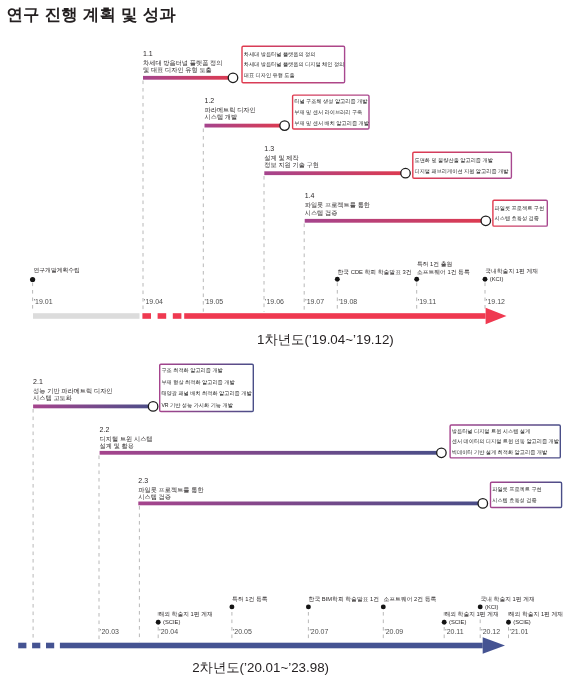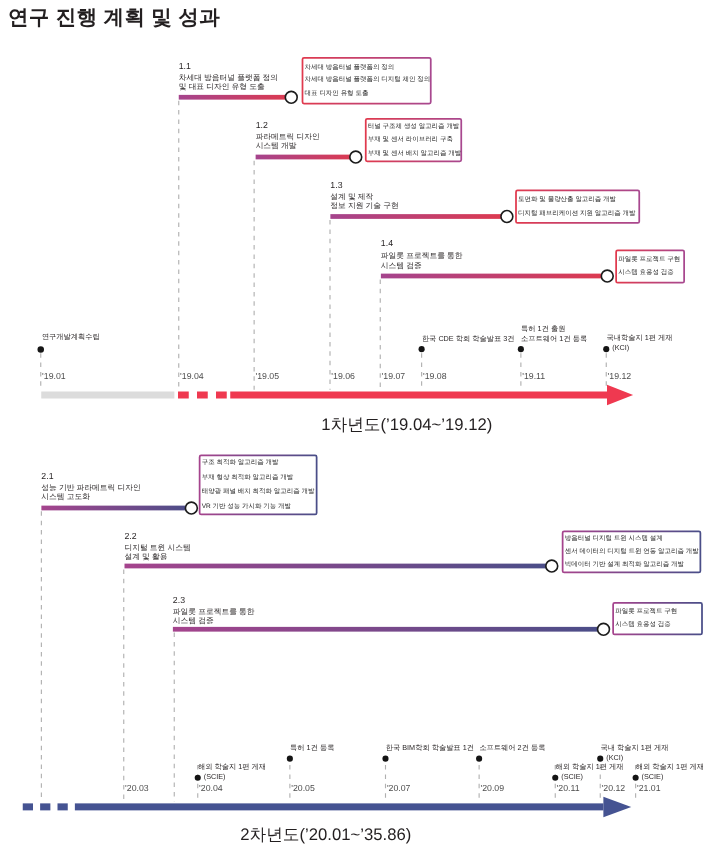--- a/index.html
+++ b/index.html
@@ -243,15 +243,15 @@
       <div style="height:8.1px;line-height:8.1px;padding-left:4.6px;">(SCIE)</div>
     </div>
     <div class="mslab" style="left:480.4px;top:594.65px;">
       <div style="height:8.1px;line-height:8.1px;">국내 학술지 1편 게재</div>
       <div style="height:8.1px;line-height:8.1px;padding-left:4.6px;">(KCI)</div>
     </div>
     <div class="mslab" style="left:508.7px;top:609.95px;">
       <div style="height:8.1px;line-height:8.1px;">해외 학술지 1편 게재</div>
       <div style="height:8.1px;line-height:8.1px;padding-left:4.6px;">(SCIE)</div>
     </div>
-    <div class="caption" style="left:260.6px;top:660.4px;transform:translateX(-50%);">2차년도(’20.01~’35.86)</div>
+    <div class="caption" style="left:260.6px;top:660.4px;transform:translateX(-50%);">2차년도(’20.01~’23.98)</div>
     <div class="startlab" style="left:33.5px;top:266.5px;">연구개발계획수립</div>
   </div>
 
 </body></html>

